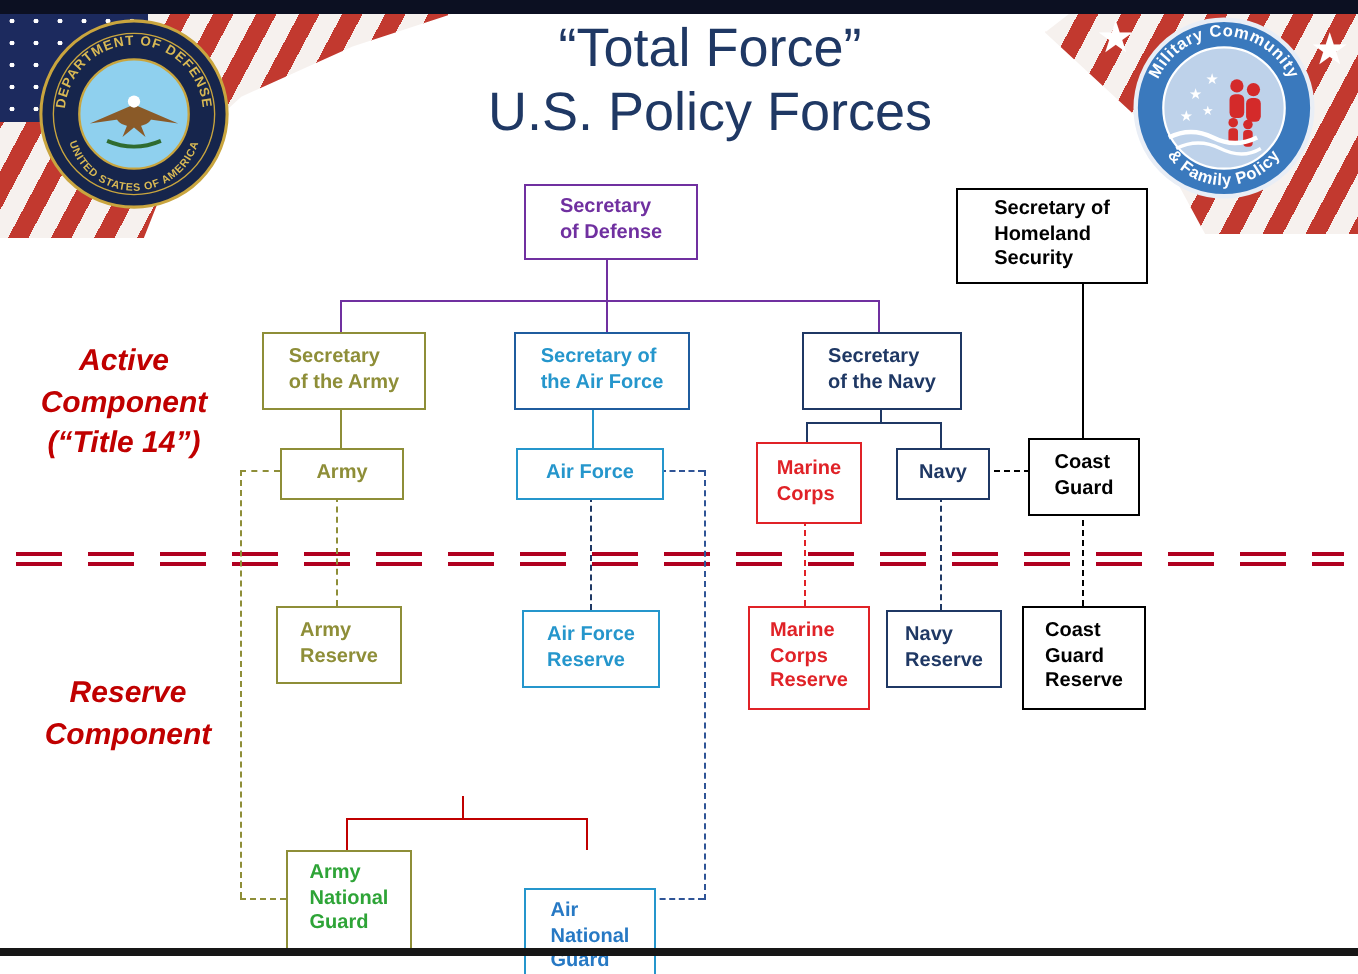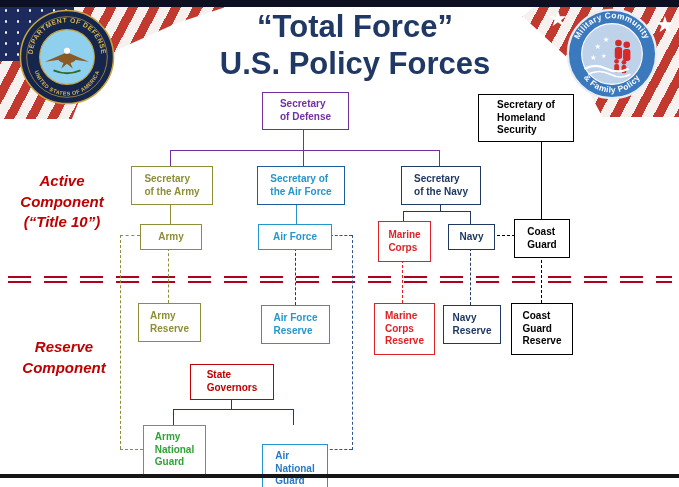--- a/index.html
+++ b/index.html
@@ -14,21 +14,21 @@
      clip-path:polygon(0 0,100% 0,76% 16%,52% 38%,38% 64%,31% 100%,0 100%);}
   .flag-right{left:497px;top:5px;width:182px;height:112px;
      clip-path:polygon(22% 0,100% 0,100% 100%,58% 100%,42% 52%,14% 10%);}
   .canton{position:absolute;left:0;top:0;width:74px;height:56px;background:#1c2a5e;
      background-image:radial-gradient(#fff 1.1px,transparent 1.4px);background-size:12px 11px;}
   .flag-star{position:absolute;color:#fff;font-size:22px;z-index:1;}
   
   .seal{position:absolute;z-index:3;}
   
   .title{position:absolute;left:175px;top:8px;width:360px;text-align:center;z-index:4;
-     color:#1F3864;font-weight:bold;font-size:31px;line-height:1.2;}
+     color:#1F3864;font-weight:normal;font-size:27px;line-height:1.2;}
   
   .side-label{position:absolute;color:#C00000;font-weight:bold;font-style:italic;
      font-size:15px;line-height:1.38;text-align:center;white-space:pre-line;z-index:2;}
   .lbl-active{left:6px;top:171px;width:112px;}
   .lbl-reserve{left:8px;top:337px;width:112px;}
   .lbl-title32{left:12px;top:434px;width:90px;color:#17375E;font-size:13.5px;text-align:left;}
   
   .box{position:absolute;background:#fff;border:1.6px solid #000;z-index:2;
      display:flex;align-items:center;justify-content:center;
      font-size:10px;font-weight:bold;line-height:1.28;white-space:pre-line;}
@@ -122,21 +122,21 @@
     <path d="M24,72 Q36,66 48,72 T70,72" stroke="#fff" stroke-width="1.8" fill="none"></path>
   </svg>
 
   <div class="title">
     <div>“Total Force”</div>
     <div>U.S. Policy Forces</div>
   </div>
 
   <div class="side-label lbl-active">Active
 Component
-(“Title 10”)</div>
+(“Title 14”)</div>
   <div class="side-label lbl-reserve">Reserve
 Component</div>
 
   <div class="divider">
     <div class="divider-gap"></div>
   </div>
 
   <div class="ln vs cp" style="left:303px;top:128px;height:38px;"></div>
   <div class="ln hs cp" style="left:170px;top:150px;width:270px;"></div>
   <div class="ln vs cp" style="left:170px;top:150px;height:16px;"></div>
@@ -189,22 +189,20 @@
   <div class="box teal" style="left:261px;top:305px;width:67px;height:37px;">Air Force
 Reserve</div>
   <div class="box red" style="left:374px;top:303px;width:59px;height:50px;">Marine
 Corps
 Reserve</div>
   <div class="box navy" style="left:443px;top:305px;width:56px;height:37px;">Navy
 Reserve</div>
   <div class="box black" style="left:511px;top:303px;width:60px;height:50px;">Coast
 Guard
 Reserve</div>
-  <div class="box darkred" style="left:190px;top:364px;width:82px;height:34px;">State
-Governors</div>
   <div class="box arng" style="left:143px;top:425px;width:61px;height:48px;">Army
 National
 Guard</div>
   <div class="box ang" style="left:262px;top:444px;width:64px;height:48px;">Air
 National
 Guard</div>
 
 </div>
 
 </body></html>

